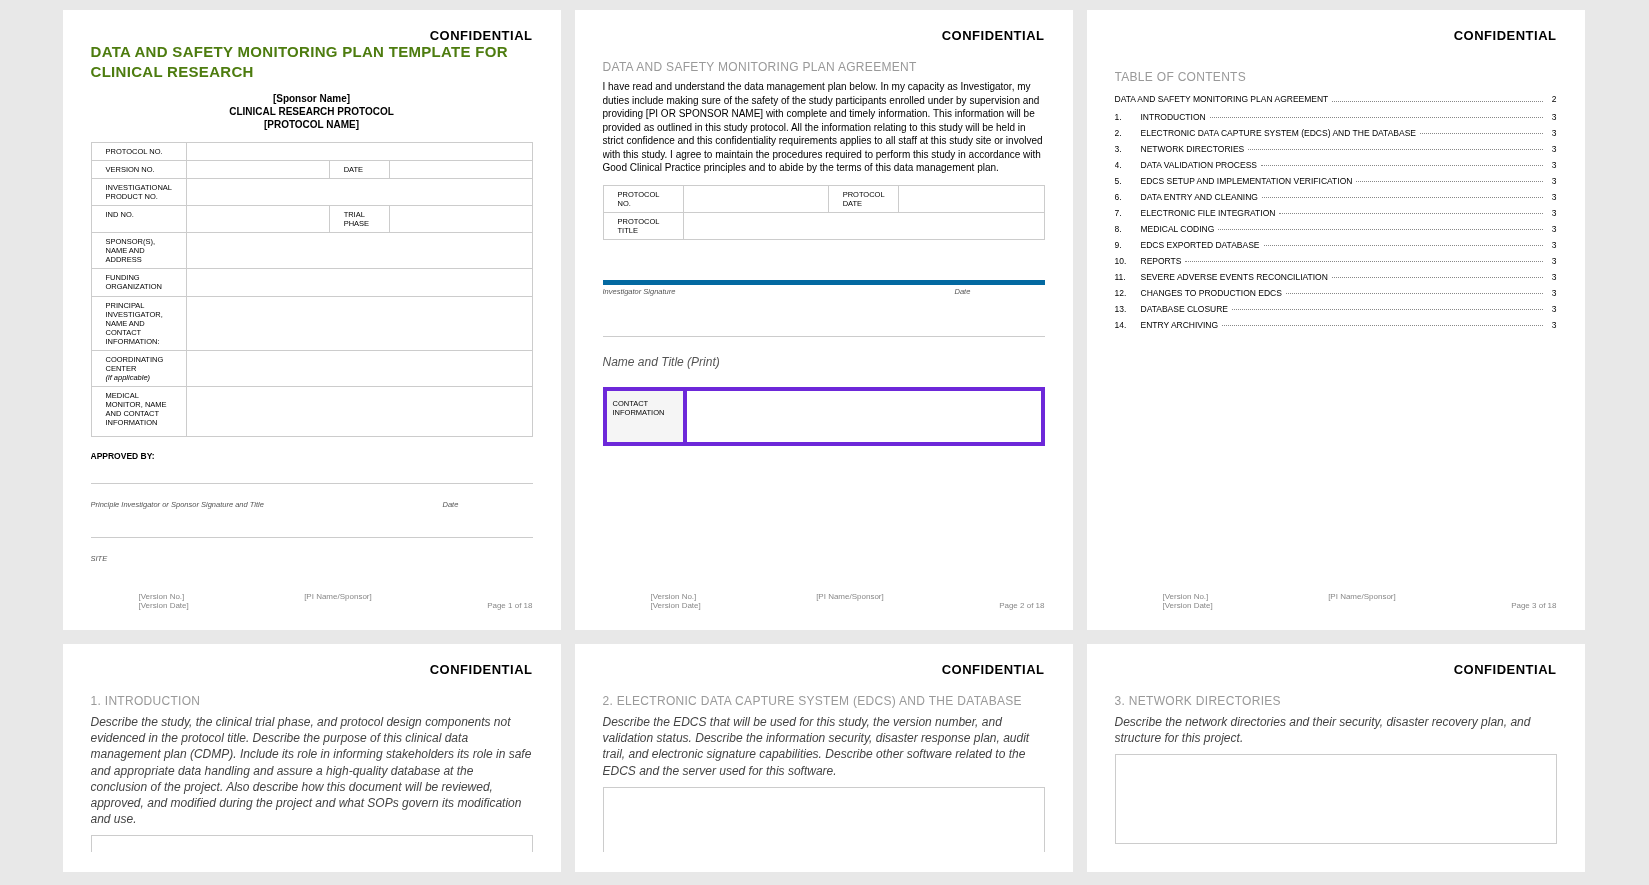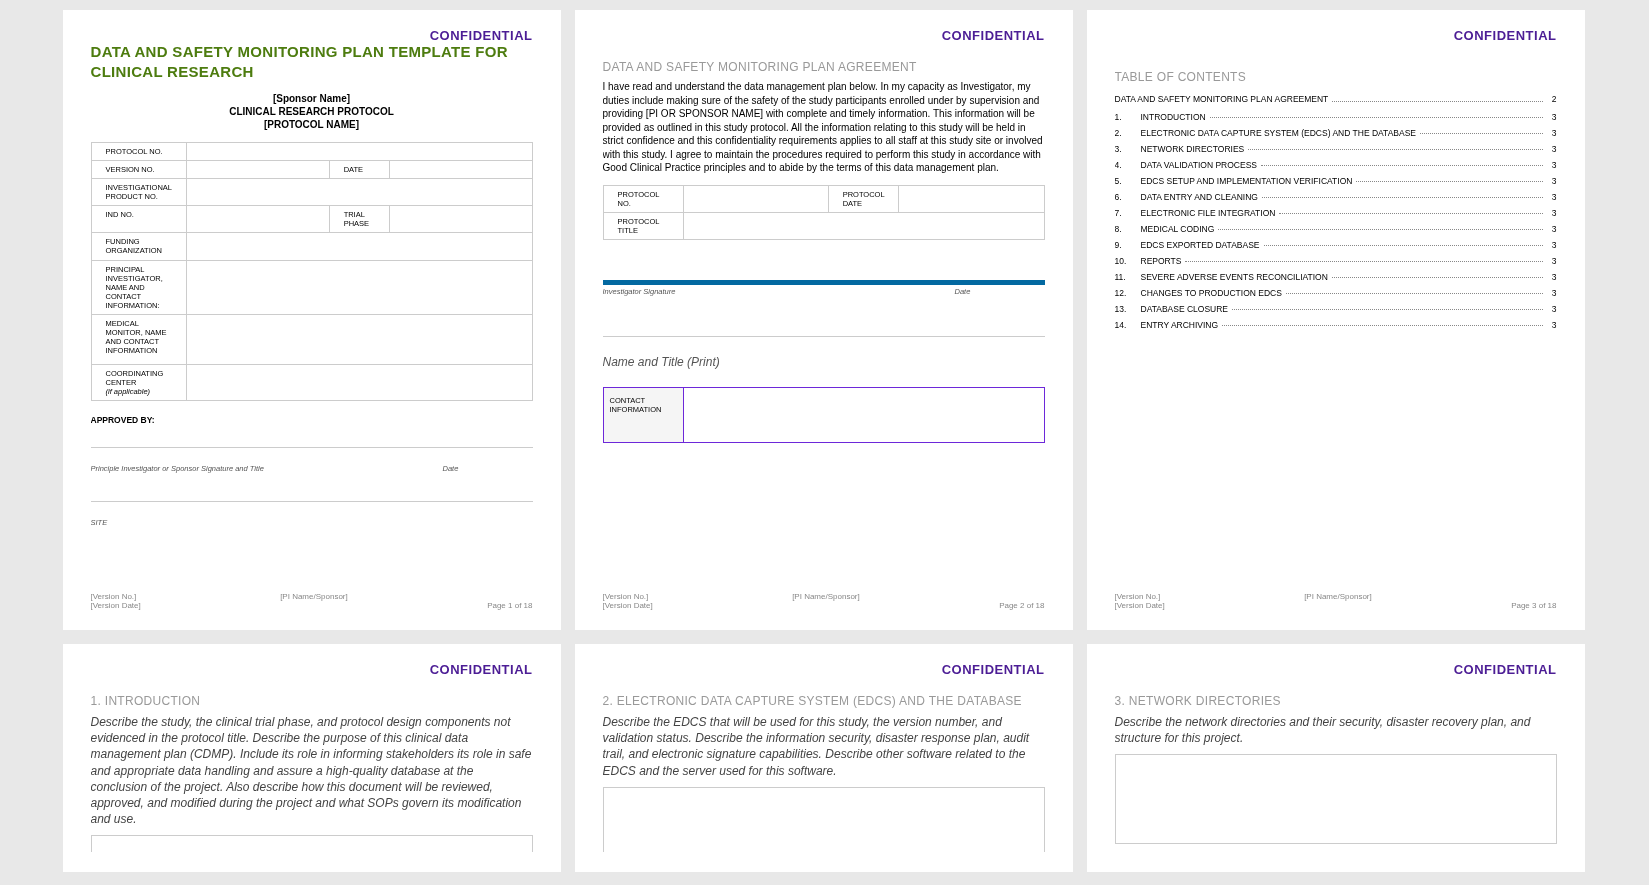--- a/index.html
+++ b/index.html
@@ -1,42 +1,42 @@
 <!DOCTYPE html>
 <html><head>
 <meta charset="utf-8">
 <style>
   * { margin: 0; padding: 0; box-sizing: border-box; }
   body { background: #e8e8e8; font-family: Arial, Helvetica, sans-serif; padding: 10px; }
   .pages-wrap { display: flex; flex-wrap: wrap; gap: 14px; width: 1524px; margin: 0 auto; }
   .page { background: #fff; width: 498px; height: 620px; padding: 20px 28px 20px 28px; position: relative; display: flex; flex-direction: column; }
-  .confidential { position: absolute; top: 18px; right: 28px; font-weight: bold; color: #4c1d95; font-size: 13px; letter-spacing: 0.5px; }
+  .confidential { position: absolute; top: 18px; right: 28px; font-weight: bold; color: #000000; font-size: 13px; letter-spacing: 0.5px; }
   .page-content { flex: 1; overflow: hidden; }
-  .page-footer { display: flex; justify-content: space-between; font-size: 8px; color: #888; margin-top: auto; padding-top: 6px; }
+  .page-footer { display: flex; justify-content: space-between; font-size: 8px; color: #888; margin-top: auto; padding-top: 6px; margin-left: 48px; }
   .main-title { color: #4d7c0f; font-weight: bold; font-size: 15px; letter-spacing: 0.3px; line-height: 1.3; margin-top: 12px; margin-bottom: 12px; }
   .sub-title-block { text-align: center; font-size: 10px; font-weight: bold; margin-bottom: 12px; }
   .sub-title-block div { margin: 2px 0; }
   table.info { width: 100%; border-collapse: collapse; font-size: 8px; }
   table.info td { border: 1px solid #ccc; padding: 4px 14px; vertical-align: top; }
   table.info td.lbl { width: 80px; font-size: 7.5px; line-height:1.2; }
   table.info td.lbl2 { width: 60px; font-size: 7.5px; }
   .approved { font-size: 8.5px; font-weight: bold; margin-top: 14px; }
   .sig-line-row { margin-top: 22px; border-top: 1px solid #ccc; display: flex; font-size: 7.5px; font-style: italic; color: #555; padding-top:16px;}
   .sig-line-row .l { flex: 1; }
   .sig-line-row .r { width: 90px; }
   .section-heading-sm { color: #999; font-size: 12px; letter-spacing: 0.3px; margin-top: 30px; margin-bottom: 6px; }
   .body-text { font-size: 10px; line-height: 1.35; margin-bottom: 10px; }
   .body-text-i { font-size: 12px; line-height: 1.35; font-style: italic; margin-bottom: 8px; color:#444; }
   .sig-block { margin-top: 40px; }
   .sig-under { font-size: 7.5px; font-style: italic; color: #555; border-top: 5px solid #0369a1; padding-top: 2px; display:flex;}
   .sig-under .l { flex:1; }
   .sig-under .r { width:90px; }
   .sig-under-single { font-size: 12px; font-style: italic; color: #555; border-top: 1px solid #ccc; padding-top: 18px; margin-top:40px;}
   table.contact { width: 100%; border-collapse: collapse; font-size: 8px; margin-top: 18px; }
-  table.contact td { border: 1px solid #6d28d9; padding: 8px 6px; vertical-align: top; }
+  table.contact td { border: 4px solid #6d28d9; padding: 8px 6px; vertical-align: top; }
   table.contact td.clbl { width: 80px; background: #f5f5f5; font-size: 7.5px; }
   .toc-title { color: #999; font-size: 12px; letter-spacing: 0.3px; margin-top: 40px; margin-bottom: 10px; }
   .toc-row { display: flex; align-items: baseline; font-size: 8.5px; margin: 6px 0; }
   .toc-num { width: 26px; flex-shrink: 0; }
   .toc-label { white-space: nowrap; }
   .toc-dots { flex: 1; border-bottom: 1px dotted #888; margin: 0 4px; position: relative; top: -2px; }
   .toc-page { width: 10px; text-align: right; }
   .toc-first { font-size: 8.5px; display:flex; margin-bottom:8px;}
   .toc-first .toc-label { }
   .content-box { border: 1px solid #ccc; height: 90px; margin-top: 6px; }
@@ -72,33 +72,37 @@
               <td class="lbl">INVESTIGATIONAL PRODUCT NO.</td>
               <td colspan="3"></td>
             </tr>
       <tr>
               <td class="lbl">IND NO.</td>
               <td></td>
               <td class="lbl2">TRIAL PHASE</td>
               <td></td>
             </tr>
       <tr>
+              <td class="lbl" style="height:34px">SPONSOR(S), NAME AND ADDRESS</td>
+              <td colspan="3"></td>
+            </tr>
+      <tr>
               <td class="lbl" style="height:28px">FUNDING ORGANIZATION</td>
               <td colspan="3"></td>
             </tr>
       <tr>
               <td class="lbl" style="height:50px">PRINCIPAL INVESTIGATOR, NAME AND CONTACT INFORMATION:</td>
               <td colspan="3"></td>
             </tr>
       <tr>
+              <td class="lbl" style="height:34px"><span>COORDINATING CENTER</span><br><span style="font-style:italic">(if applicable)</span></td>
+              <td colspan="3"></td>
+            </tr>
+      <tr>
               <td class="lbl" style="height:50px">MEDICAL MONITOR, NAME AND CONTACT INFORMATION</td>
-              <td colspan="3"></td>
-            </tr>
-      <tr>
-              <td class="lbl" style="height:34px"><span>COORDINATING CENTER</span><br><span style="font-style:italic">(if applicable)</span></td>
               <td colspan="3"></td>
             </tr>
     </tbody>
         </table>
     <div class="approved">APPROVED BY:</div>
     <div class="sig-line-row">
       <span class="l">Principle Investigator or Sponsor Signature and Title</span>
       <span class="r">Date</span>
     </div>
     <div class="sig-line-row" style="margin-top:28px">

